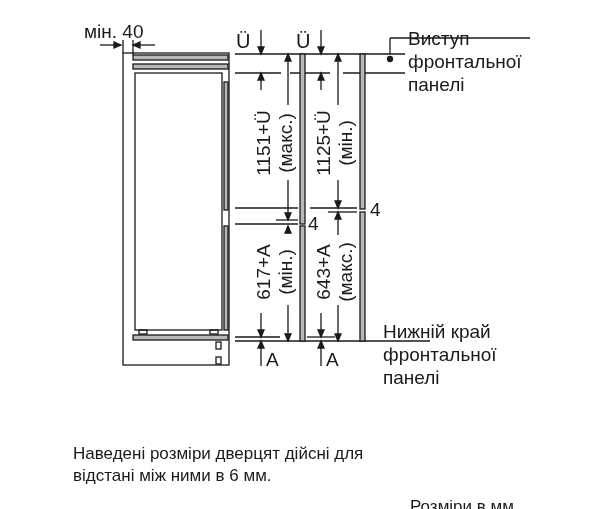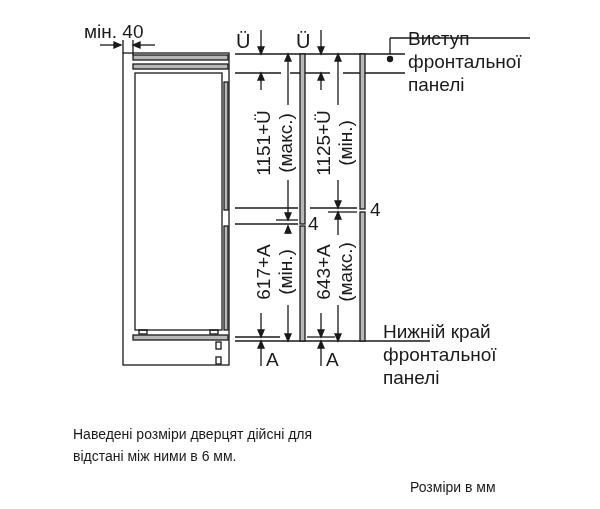--- a/index.html
+++ b/index.html
@@ -1,19 +1,19 @@
 <!DOCTYPE html>
 <html><head>
   <meta charset="utf-8">
   <style>
     html, body { margin: 0; padding: 0; background: #ffffff; }
     body { width: 600px; height: 509px; position: relative; overflow: hidden; font-family: "Liberation Sans", sans-serif; color: #1a1a1a; }
     svg { position: absolute; left: 0; top: 0; }
     .t { font-family: "Liberation Sans", sans-serif; fill: #1a1a1a; }
-    .note { position: absolute; font-size: 14px; line-height: 22px; color: #1a1a1a; }
+    .note { position: absolute; font-size: 17px; line-height: 22px; color: #1a1a1a; margin-top: 20px; }
   </style>
 </head>
 <body>
 
 <svg width="600" height="509" viewBox="0 0 600 509">
   <g stroke="#1a1a1a" stroke-width="1.3" fill="none">
 
     <rect x="123" y="53" width="106" height="312"></rect>
 
     <rect x="133" y="55" width="95" height="5" fill="#b8b8b8"></rect>

